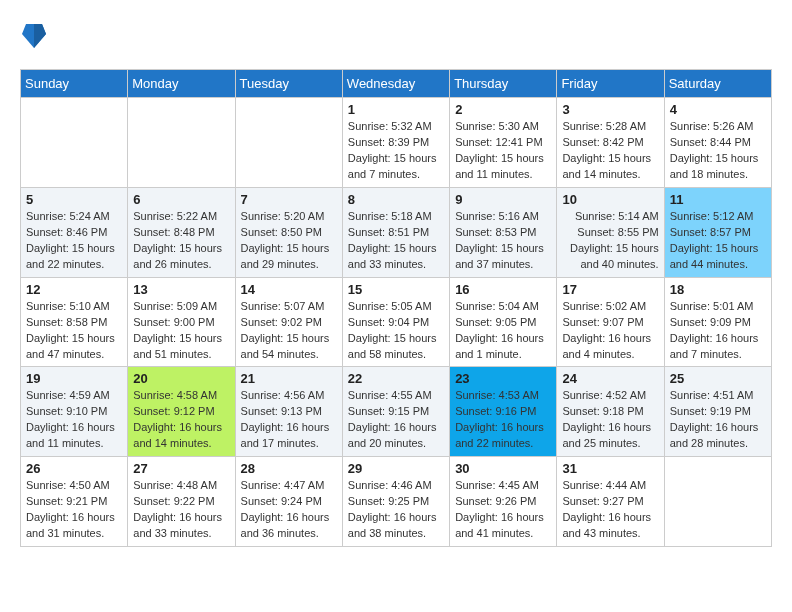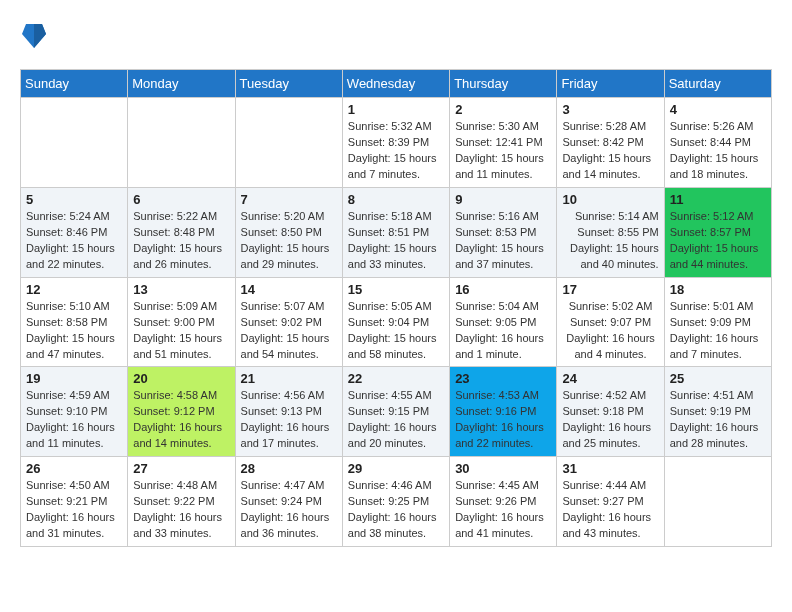--- a/index.html
+++ b/index.html
@@ -180,21 +180,21 @@
           <div class="day-info" style="white-space: pre-line;">Sunrise: 5:16 AM
 Sunset: 8:53 PM
 Daylight: 15 hours and 37 minutes.</div>
         </td>
         <td style="background: rgb(240, 244, 248);">
           <div class="day-number">10</div>
           <div class="day-info" style="white-space: pre-line; text-align: right;">Sunrise: 5:14 AM
 Sunset: 8:55 PM
 Daylight: 15 hours and 40 minutes.</div>
         </td>
-        <td style="background: #22c55e;">
+        <td style="background: #7dd3fc;">
           <div class="day-number">11</div>
           <div class="day-info" style="white-space: pre-line;">Sunrise: 5:12 AM
 Sunset: 8:57 PM
 Daylight: 15 hours and 44 minutes.</div>
         </td>
       </tr>
       <tr>
         <td>
           <div class="day-number">12</div>
           <div class="day-info" style="white-space: pre-line;">Sunrise: 5:10 AM
@@ -220,21 +220,21 @@
 Daylight: 15 hours and 58 minutes.</div>
         </td>
         <td>
           <div class="day-number">16</div>
           <div class="day-info" style="white-space: pre-line;">Sunrise: 5:04 AM
 Sunset: 9:05 PM
 Daylight: 16 hours and 1 minute.</div>
         </td>
         <td>
           <div class="day-number">17</div>
-          <div class="day-info" style="white-space: pre-line; text-align: center;">Sunrise: 5:02 AM
+          <div class="day-info" style="white-space: pre-line;">Sunrise: 5:02 AM
 Sunset: 9:07 PM
 Daylight: 16 hours and 4 minutes.</div>
         </td>
         <td>
           <div class="day-number">18</div>
           <div class="day-info" style="white-space: pre-line;">Sunrise: 5:01 AM
 Sunset: 9:09 PM
 Daylight: 16 hours and 7 minutes.</div>
         </td>
       </tr>

